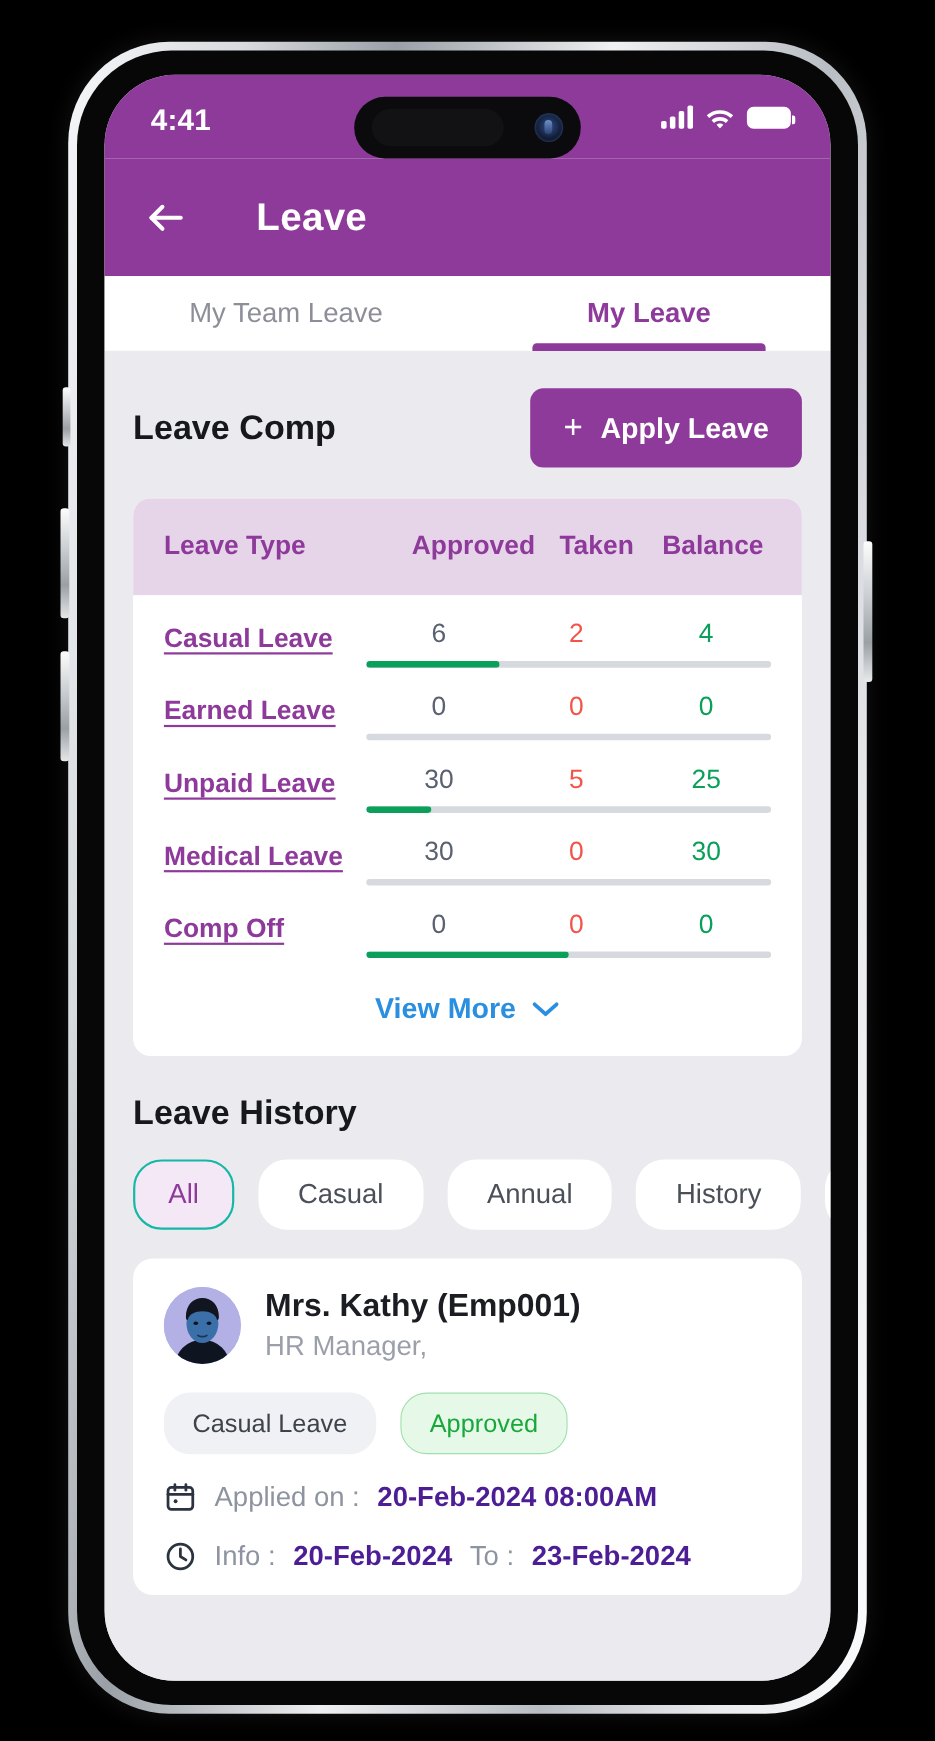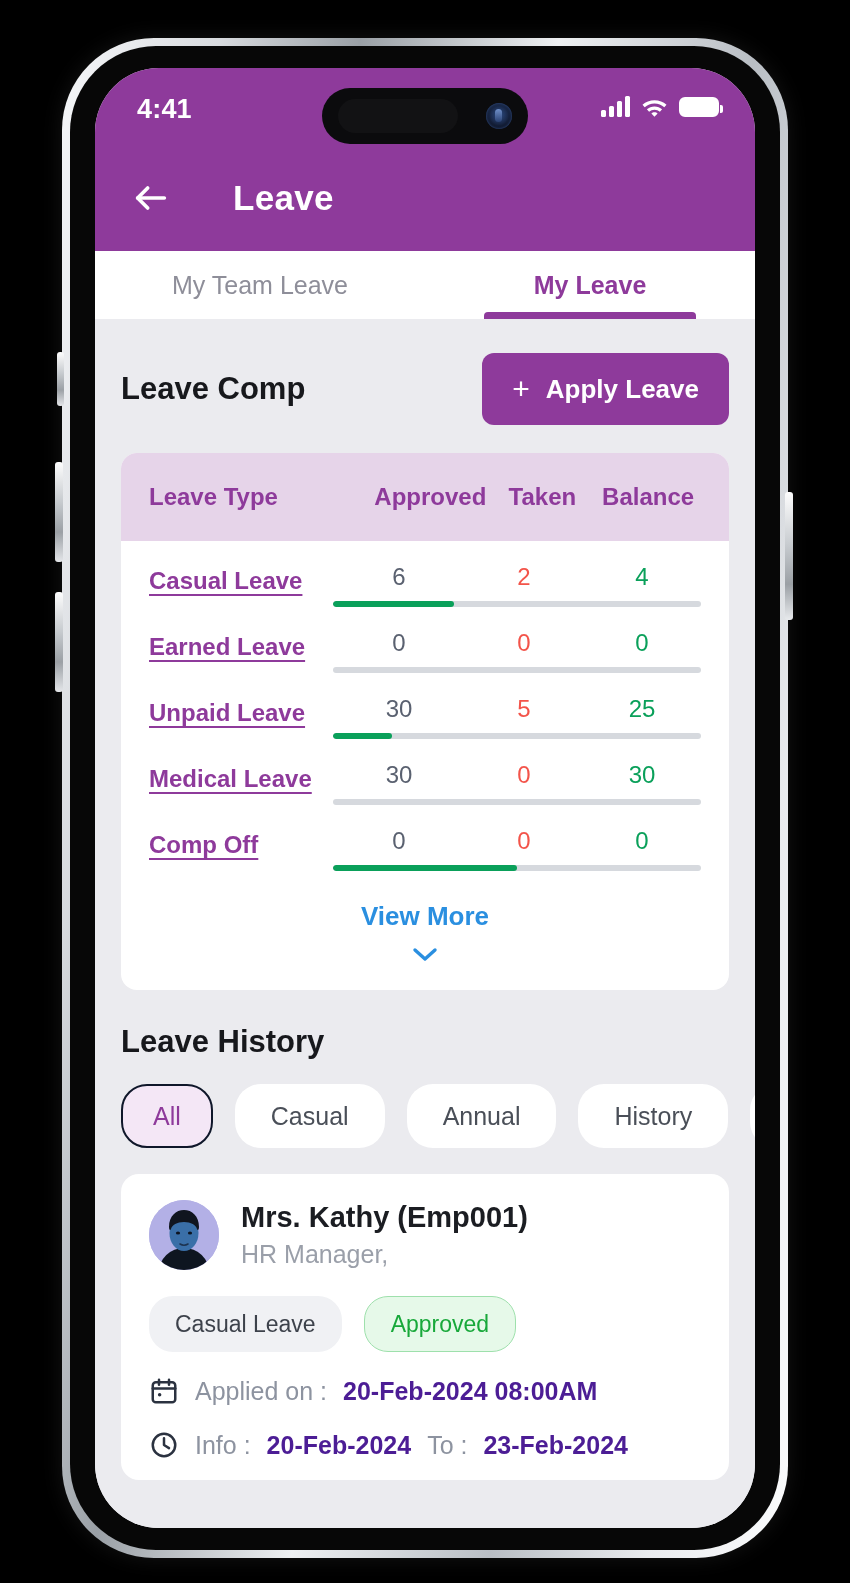--- a/index.html
+++ b/index.html
@@ -202,36 +202,36 @@
     margin-top: 10px; overflow: hidden;
   }
   .bar > span {
     display: block; height: 100%; background: #0aa05a; border-radius: 4px;
   }
 
   .view-more {
     text-align: center; padding: 30px 0 28px 0;
     color: #2a8fe0; font-size: 26px; font-weight: bold;
     cursor: pointer;
-    display: flex; align-items: center; justify-content: center; gap: 14px; flex-direction: column;
+    display: flex; align-items: center; justify-content: center; gap: 14px;
   }
 
   
   .history-title { font-size: 31px; font-weight: bold; color: #17181c; padding: 34px 0 24px 0; }
   .chips { display: flex; gap: 22px; }
   .chip {
     background: #ffffff; border: none; border-radius: 26px;
     height: 64px; padding: 0 36px;
     display: flex; align-items: center; justify-content: center;
     font-size: 25px; color: #4a4f58; white-space: nowrap;
     cursor: pointer; flex: none;
     font-family: "Liberation Sans", sans-serif;
   }
   .chip.selected {
-    background: #F4E7F6; border: 2px solid #0f172a; color: #8E3A9B;
+    background: #F4E7F6; border: 2px solid #14b8a6; color: #8E3A9B;
     padding: 0 30px;
   }
 
   .hist-card {
     background: #ffffff; border-radius: 18px;
     margin-top: 26px; padding: 26px 28px 20px 28px;
   }
   .hist-head { display: flex; align-items: center; gap: 22px; }
   .avatar {
     width: 70px; height: 70px; border-radius: 50%;

